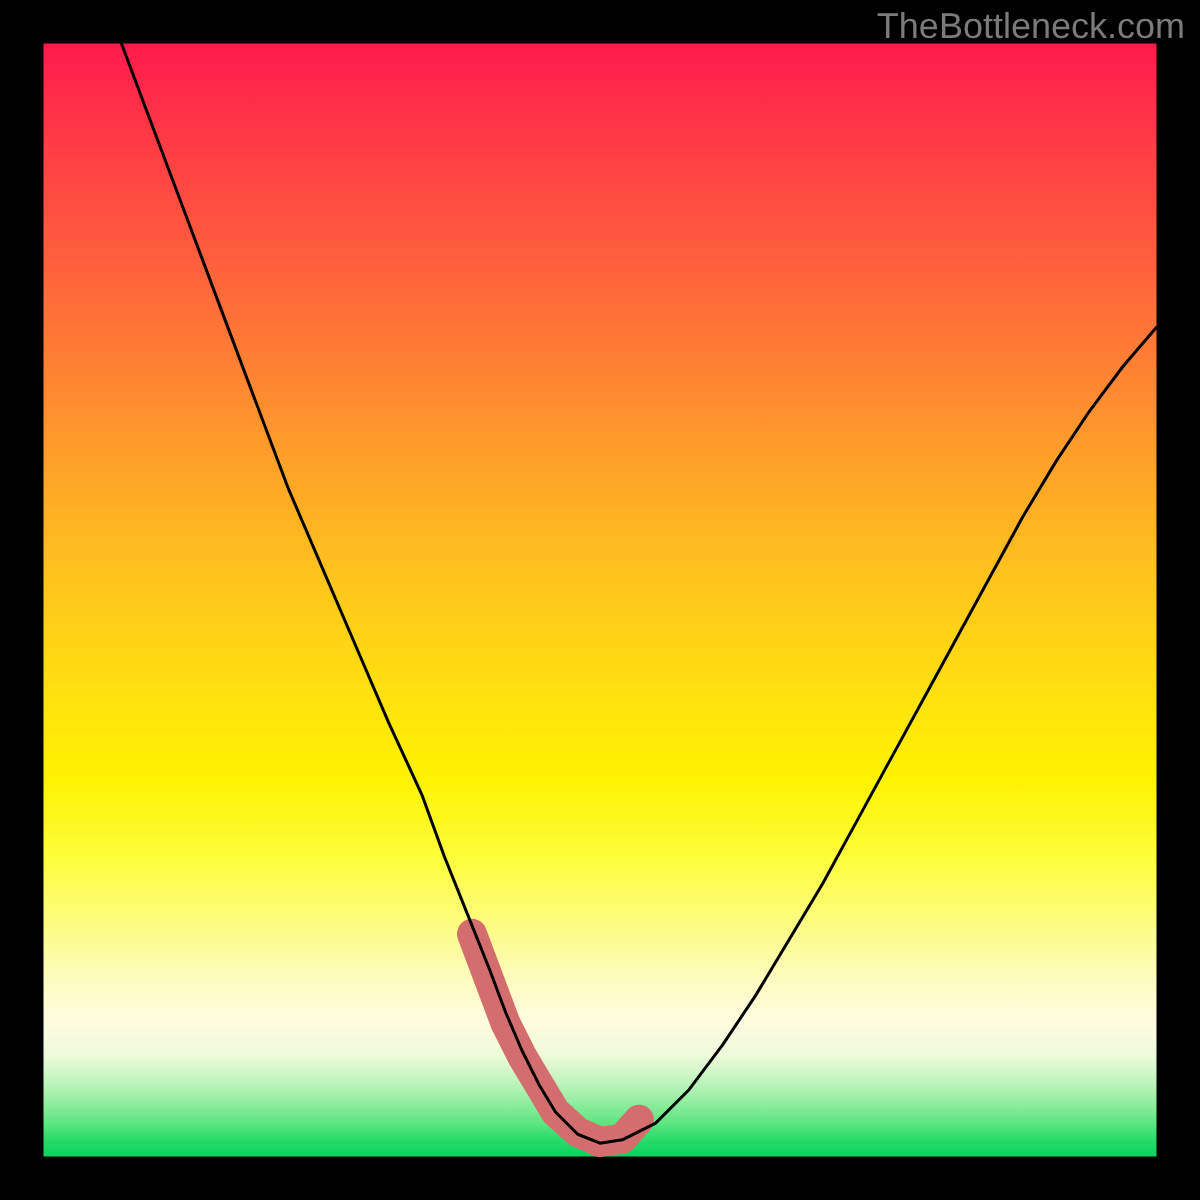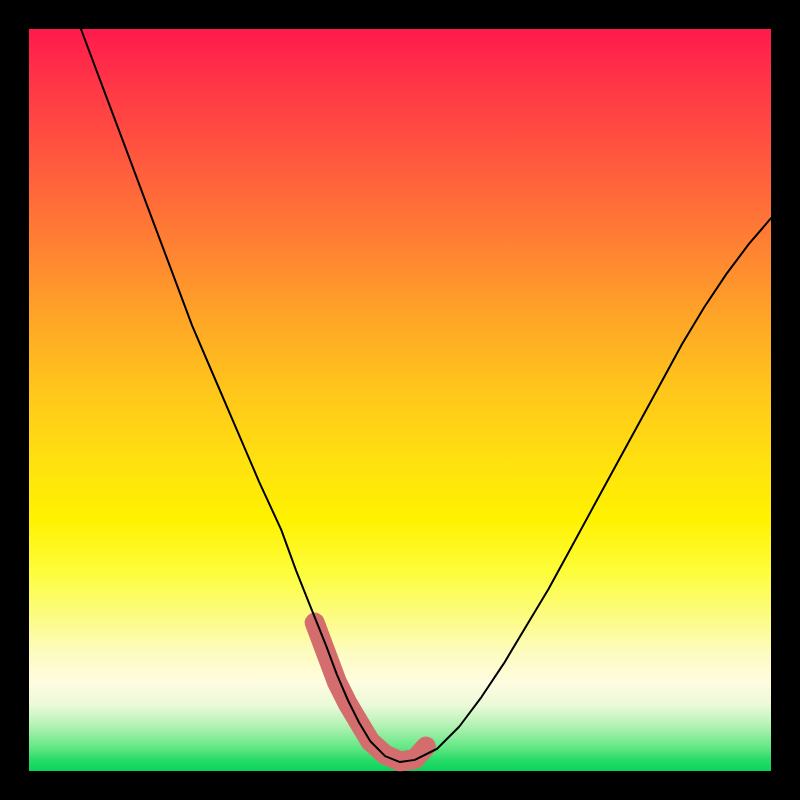--- a/index.html
+++ b/index.html
@@ -69,13 +69,14 @@
 <body>
 
 <div class="frame">
   <div class="plot"></div>
 
   <svg class="curves" viewBox="0 0 742 742" preserveAspectRatio="none">
     <path id="highlight-path" fill="none" stroke-linecap="round" stroke-linejoin="round" d="M285.67 593.60 L296.80 623.28 L307.93 652.96 L319.06 675.22 L330.19 693.77 L341.32 712.32 L356.16 725.68 L371.00 732.35 L385.84 730.13 L396.97 717.51" stroke="#d46e6e" stroke-width="20"></path>
     <path id="main-path" fill="none" stroke-linecap="round" stroke-linejoin="round" d="M51.94 0.00 L74.20 59.36 L96.46 118.72 L118.72 178.08 L140.98 237.44 L163.24 296.80 L185.50 348.74 L207.76 400.68 L230.02 452.62 L252.28 500.85 L267.12 541.66 L281.96 578.76 L296.80 615.86 L307.93 645.54 L319.06 671.51 L330.19 693.77 L341.32 712.32 L356.16 727.16 L371.00 733.10 L385.84 730.87 L408.10 719.74 L430.36 697.48 L452.62 667.80 L474.88 634.41 L497.14 597.31 L519.40 560.21 L541.66 519.40 L563.92 478.59 L586.18 437.78 L608.44 396.97 L630.70 356.16 L652.96 315.35 L675.22 278.25 L697.48 244.86 L719.74 215.18 L742.00 189.21" stroke="#000000" stroke-width="2"></path>
   </svg>
 
+  <div class="watermark">TheBottleneck.com</div>
 </div>
 
 </body></html>

